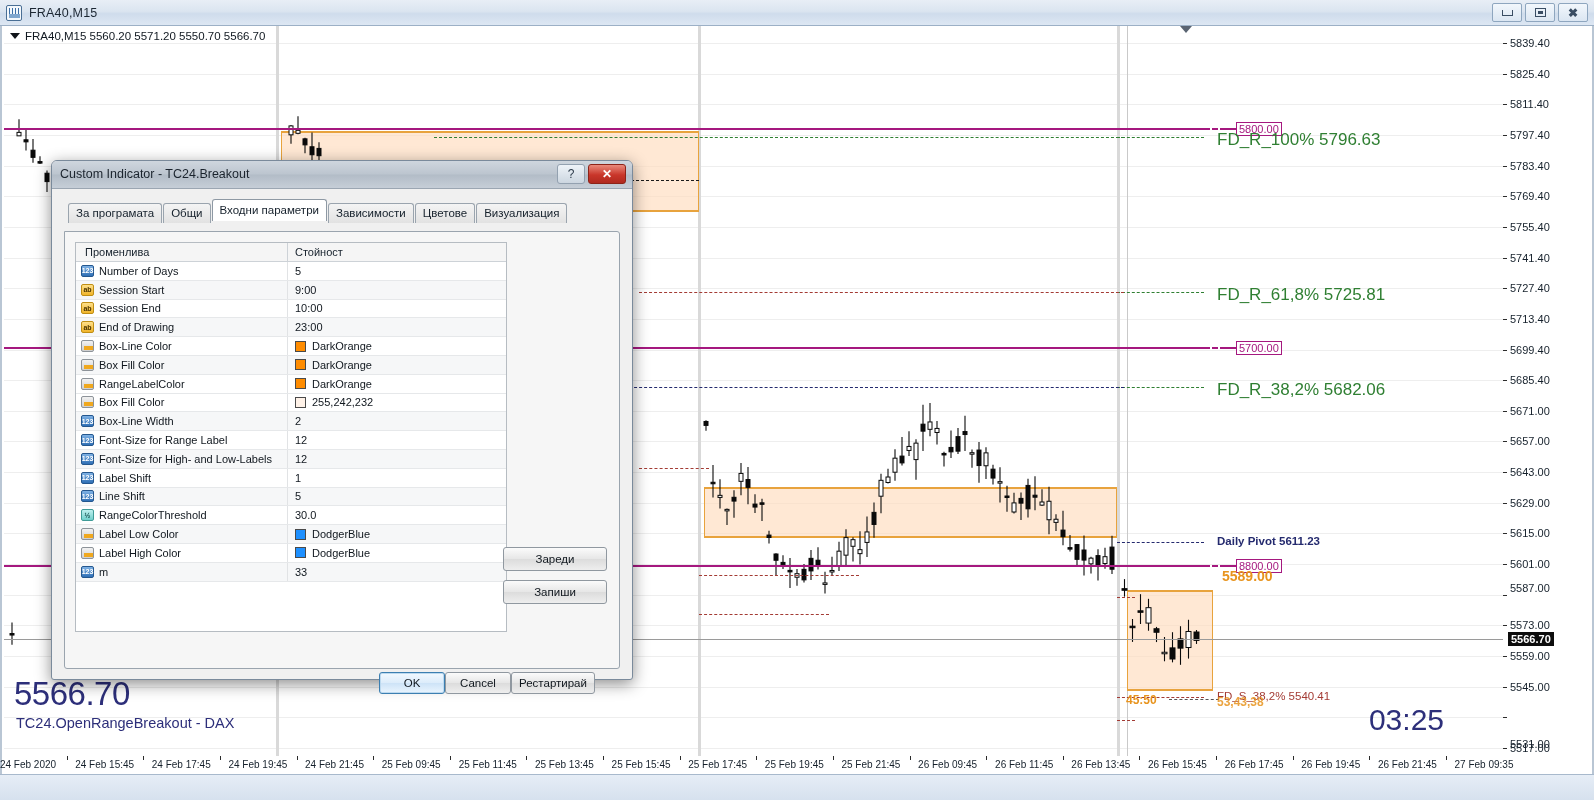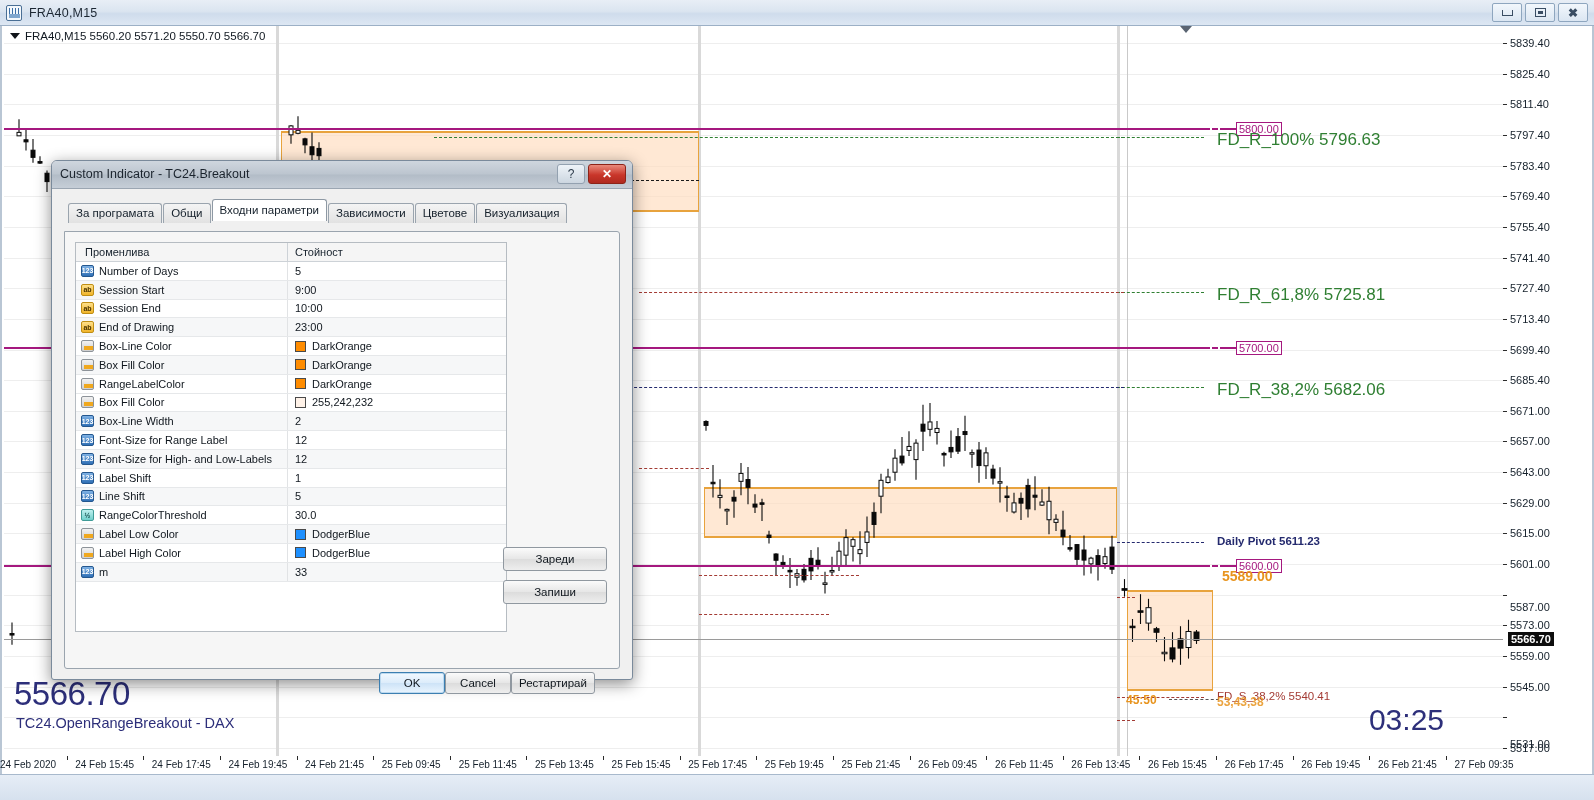--- a/index.html
+++ b/index.html
@@ -311,21 +311,21 @@
           <div class="magenta-dash" style="top: 102.264px; left: 1200px; width: 22px;"></div>
           <div class="magenta-line" style="top: 102.264px; left: 1222px; width: 10px;"></div>
           <div class="price-tag" style="left: 1232px; top: 96.264px;">5800.00</div>
           <div class="magenta-line" style="top: 321.208px; width: 1200px;"></div>
           <div class="magenta-dash" style="top: 321.208px; left: 1200px; width: 22px;"></div>
           <div class="magenta-line" style="top: 321.208px; left: 1222px; width: 10px;"></div>
           <div class="price-tag" style="left: 1232px; top: 315.208px;">5700.00</div>
           <div class="magenta-line" style="top: 539.276px; width: 1200px;"></div>
           <div class="magenta-dash" style="top: 539.276px; left: 1200px; width: 22px;"></div>
           <div class="magenta-line" style="top: 539.276px; left: 1222px; width: 10px;"></div>
-          <div class="price-tag" style="left: 1232px; top: 533.276px;">5600.00</div>
+          <div class="price-tag" style="left: 1232px; top: 533.276px;">8800.00</div>
           <div class="fib-line" style="top: 110.642px; left: 1113px; width: 87px;"></div>
           <div class="fib-label" style="left: 1213px; top: 103.642px;">FD_R_100% 5796.63</div>
           <div class="fib-line" style="top: 265.699px; left: 1113px; width: 87px;"></div>
           <div class="fib-label" style="left: 1213px; top: 258.699px;">FD_R_61,8% 5725.81</div>
           <div class="fib-line" style="top: 361.284px; left: 1113px; width: 87px;"></div>
           <div class="fib-label" style="left: 1213px; top: 354.284px;">FD_R_38,2% 5682.06</div>
           <div class="fib-line-navy" style="top: 515.689px; left: 1113px; width: 87px;"></div>
           <div class="fib-label-navy" style="left: 1213px; top: 508.689px;">Daily Pivot 5611.23</div>
           <div class="fib-line-red" style="top: 670.745px; left: 1113px; width: 87px;"></div>
           <div class="fib-label-red" style="left: 1213px; top: 663.745px;">FD_S_38,2% 5540.41</div>
@@ -656,21 +656,21 @@
         <div class="ps-label" style="top: 415.478px;">5657.00</div>
         <div class="ps-tick" style="top: 446.13px;"></div>
         <div class="ps-label" style="top: 446.13px;">5643.00</div>
         <div class="ps-tick" style="top: 476.783px;"></div>
         <div class="ps-label" style="top: 476.783px;">5629.00</div>
         <div class="ps-tick" style="top: 507.435px;"></div>
         <div class="ps-label" style="top: 507.435px;">5615.00</div>
         <div class="ps-tick" style="top: 538.087px;"></div>
         <div class="ps-label" style="top: 538.087px;">5601.00</div>
         <div class="ps-tick" style="top: 568.739px;"></div>
-        <div class="ps-label" style="top: 581px;">5587.00</div>
+        <div class="ps-label" style="top: 562px;">5587.00</div>
         <div class="ps-tick" style="top: 599.391px;"></div>
         <div class="ps-label" style="top: 599.391px;">5573.00</div>
         <div class="ps-tick" style="top: 630.043px;"></div>
         <div class="ps-label" style="top: 630.043px;">5559.00</div>
         <div class="ps-tick" style="top: 660.696px;"></div>
         <div class="ps-label" style="top: 660.696px;">5545.00</div>
         <div class="ps-tick" style="top: 691.348px;"></div>
         <div class="ps-label" style="top: 718px;">5531.00</div>
         <div class="ps-tick" style="top: 722px;"></div>
         <div class="ps-label" style="top: 722px;">5517.00</div>

